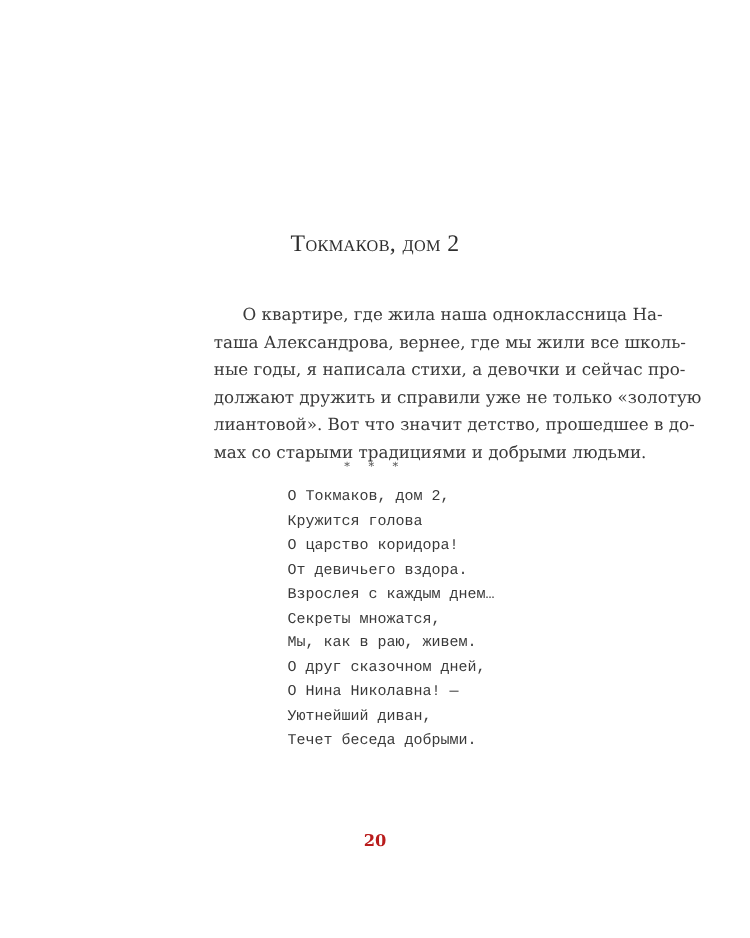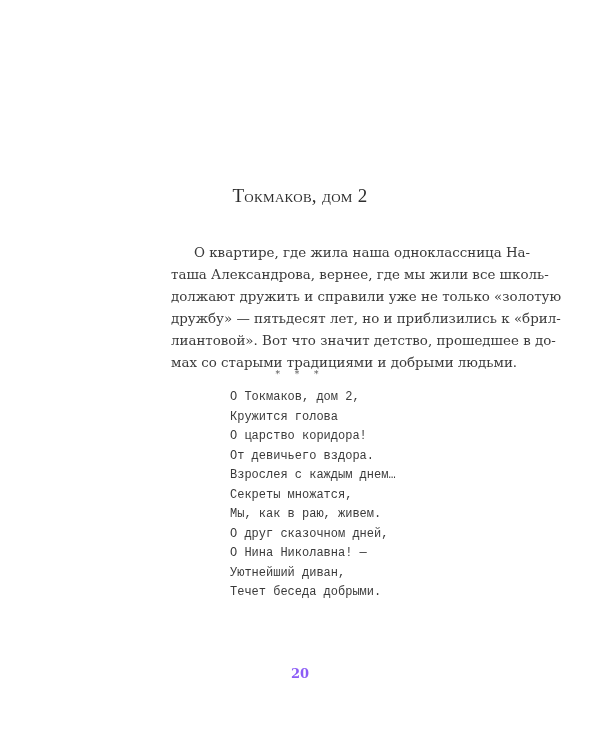--- a/index.html
+++ b/index.html
@@ -78,36 +78,36 @@
       white-space: nowrap;
     }
     .page-number {
       position: absolute;
       left: 0;
       width: 600px;
       top: 666px;
       text-align: center;
       font-size: 13px;
       font-weight: bold;
-      color: #8b5cf6;
+      color: #b91c1c;
       line-height: 16px;
     }
   </style>
 </head>
 <body>
 
 <div class="page">
 
   <div class="title">Токмаков, дом 2</div>
 
   <div class="prose">
     <span class="line first">О квартире, где жила наша одноклассница На-</span>
     <span class="line">таша Александрова, вернее, где мы жили все школь-</span>
+    <span class="line">ные годы, я написала стихи, а девочки и сейчас про-</span>
     <span class="line">должают дружить и справили уже не только «золотую</span>
-    <span class="line">дружбу» — пятьдесят лет, но и приблизились к «брил-</span>
     <span class="line">лиантовой». Вот что значит детство, прошедшее в до-</span>
     <span class="line last">мах со старыми традициями и добрыми людьми.</span>
   </div>
 
   <div class="separator">* * *</div>
 
   <div class="poem">
     <span class="verse">О Токмаков, дом 2,</span>
     <span class="verse">Кружится голова</span>
     <span class="verse">О царство коридора!</span>

